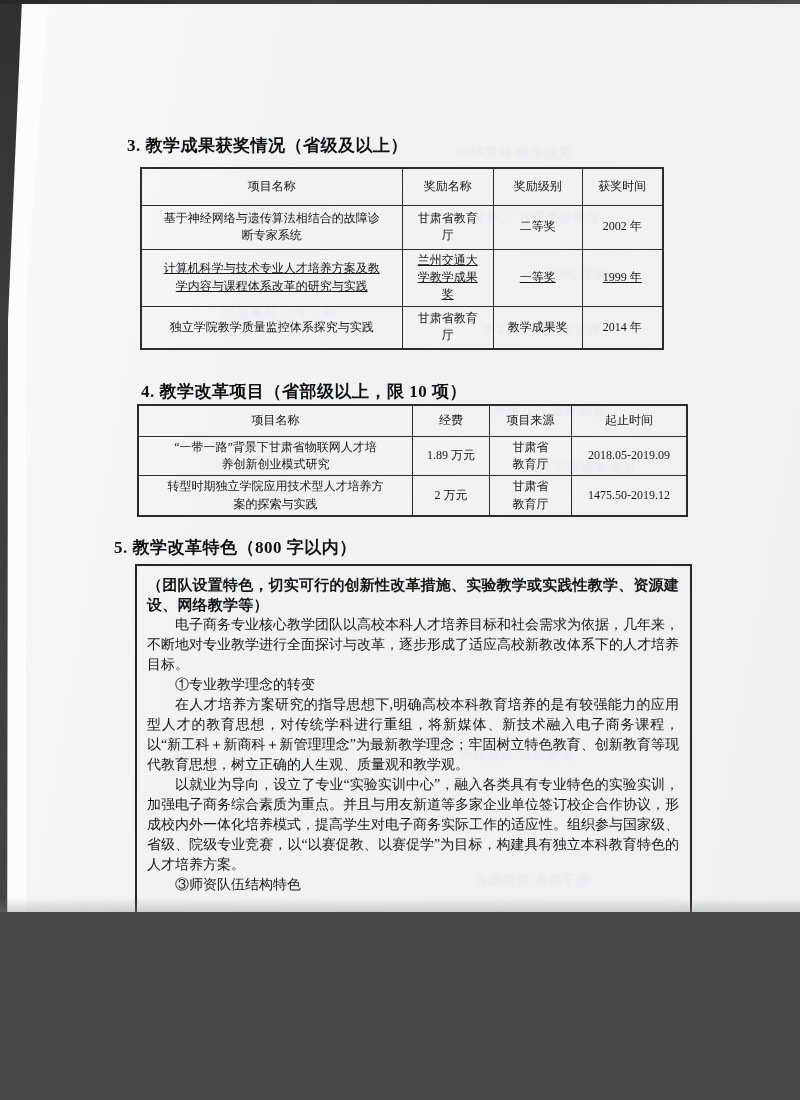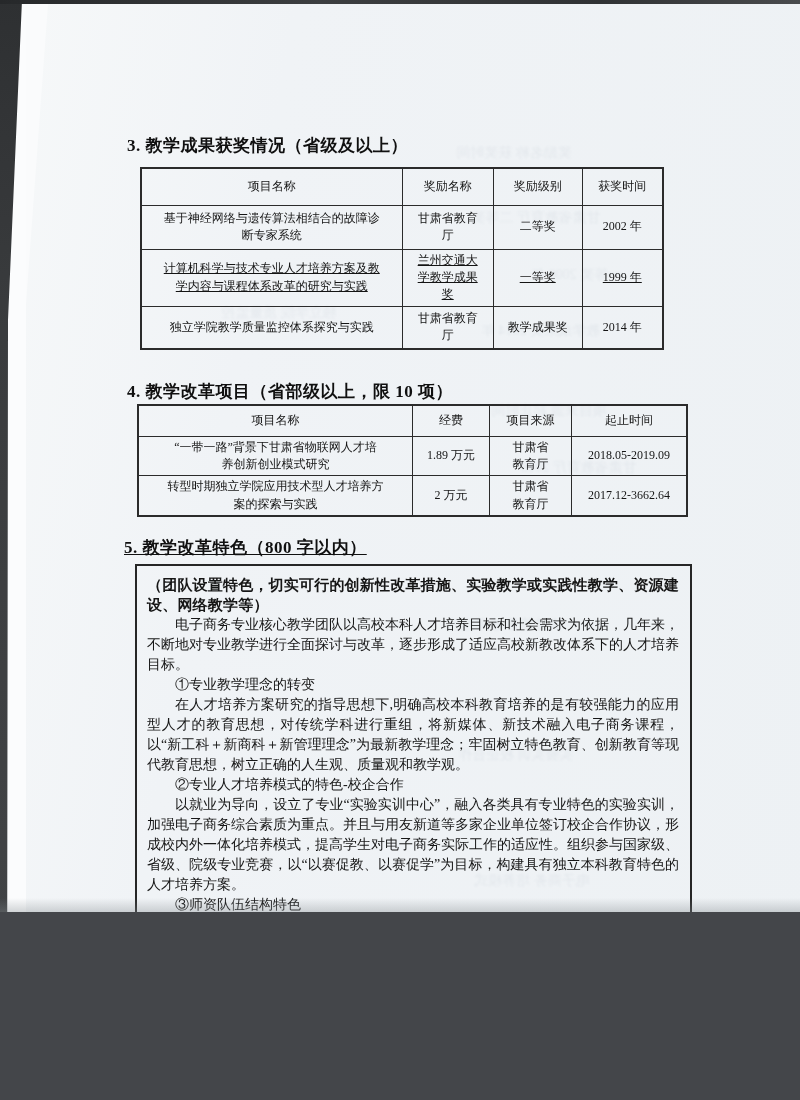--- a/index.html
+++ b/index.html
@@ -38,22 +38,22 @@
     background:#fafbfc;
     clip-path:polygon(0 0,22px 0,0 300px);
   }
 
   .sec-title{
     position:absolute;
     font-size:17px;font-weight:600;letter-spacing:0.5px;color:#101010;
     white-space:nowrap;
   }
   .sec-title.s3{left:101px;top:130px;}
-  .sec-title.s4{left:101px;top:376px;}
-  .sec-title.s5{left:98px;top:532px;text-decoration:underline;}
+  .sec-title.s4{left:115px;top:376px;}
+  .sec-title.s5{left:88px;top:532px;}
 
   table{
     position:absolute;border-collapse:collapse;table-layout:fixed;
     background:transparent;
   }
   table,th,td{border:1.5px solid #2b2b2b;}
   table{border-width:2px;}
   th,td{
     text-align:center;vertical-align:middle;
     font-size:12px;font-weight:500;line-height:1.45;color:#151515;
@@ -196,32 +196,31 @@
             <td>甘肃省
 教育厅</td>
             <td>2018.05-2019.09</td>
           </tr>
           <tr>
             <td>转型时期独立学院应用技术型人才培养方
 案的探索与实践</td>
             <td>2 万元</td>
             <td>甘肃省
 教育厅</td>
-            <td>2017.12-3662.64</td>
+            <td>1475.50-2019.12</td>
           </tr>
         </tbody>
     </table>
 
     <div class="sec-title s5">5. 教学改革特色（800 字以内）</div>
     <div class="feature-box">
         <p class="note">（团队设置特色，切实可行的创新性改革措施、实验教学或实践性教学、资源建设、网络教学等）</p>
         <p class="indent">电子商务专业核心教学团队以高校本科人才培养目标和社会需求为依据，几年来，不断地对专业教学进行全面探讨与改革，逐步形成了适应高校新教改体系下的人才培养目标。</p>
         <p class="indent">①专业教学理念的转变</p>
         <p class="indent">在人才培养方案研究的指导思想下,明确高校本科教育培养的是有较强能力的应用型人才的教育思想，对传统学科进行重组，将新媒体、新技术融入电子商务课程，以“新工科＋新商科＋新管理理念”为最新教学理念；牢固树立特色教育、创新教育等现代教育思想，树立正确的人生观、质量观和教学观。</p>
-        <p class="indent">②专业人才培养模式的特色-校企合作</p>
         <p class="indent">以就业为导向，设立了专业“实验实训中心”，融入各类具有专业特色的实验实训，加强电子商务综合素质为重点。并且与用友新道等多家企业单位签订校企合作协议，形成校内外一体化培养模式，提高学生对电子商务实际工作的适应性。组织参与国家级、省级、院级专业竞赛，以“以赛促教、以赛促学”为目标，构建具有独立本科教育特色的人才培养方案。</p>
         <p class="indent">③师资队伍结构特色</p>
       </div>
 
     <div class="page-number">- 8 -</div>
   </div>
 
   <div class="bottom-shade"></div>
 </div>
 

